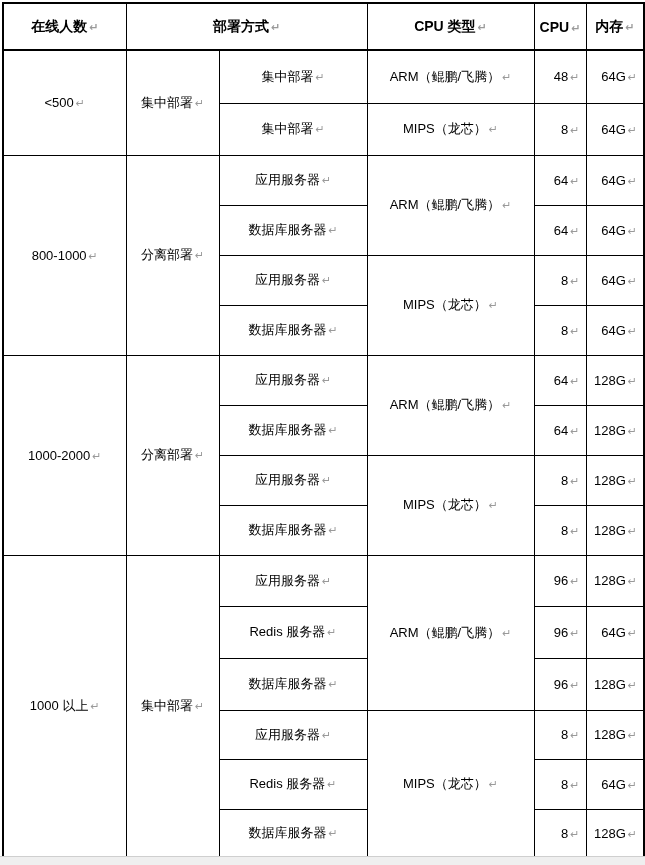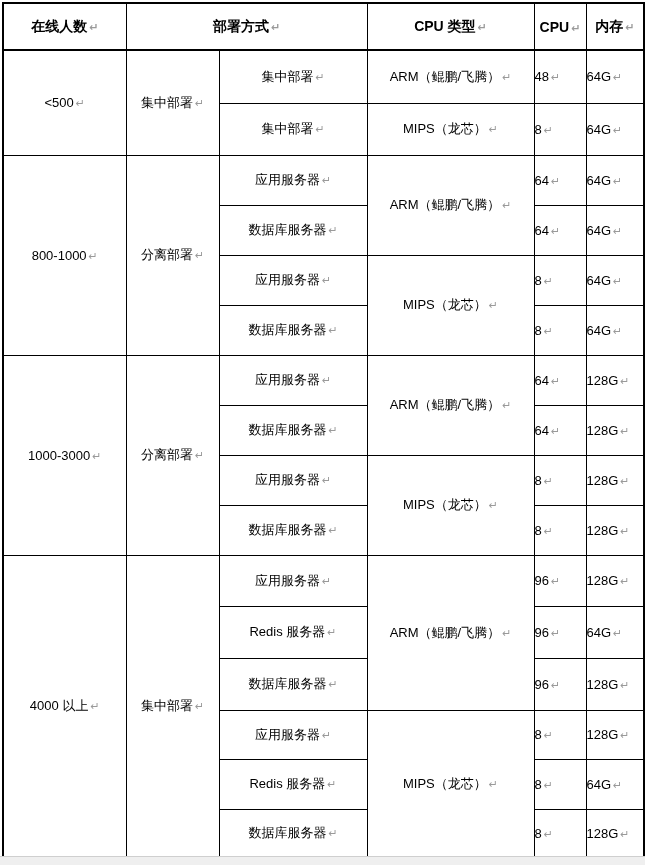--- a/index.html
+++ b/index.html
@@ -27,21 +27,21 @@
     color: #000;
   }
   th {
     font-size: 14px;
     font-weight: bold;
     text-align: center;
     height: 45px;
     border-bottom: 2px solid #000;
   }
   td { font-size: 13px; text-align: center; }
-  td.num { text-align: left; padding-right: 6px; }
+  td.num { text-align: right; padding-right: 6px; }
   .mark {
     color: #9a9a9a;
     font-size: 11px;
     margin-left: 2px;
     font-family: "DejaVu Sans", sans-serif;
   }
   tr.h53 { height: 53px; } tr.h52 { height: 52px; }
   tr.h51 { height: 51px; } tr.h50 { height: 50px; }
   tr.h49 { height: 49px; }
   .page-edge {
@@ -106,21 +106,21 @@
         <td rowspan="2"><span>MIPS（龙芯）</span><span class="mark">↵</span></td>
         <td class="num"><span>8</span><span class="mark">↵</span></td>
         <td class="num"><span>64G</span><span class="mark">↵</span></td>
       </tr>
       <tr class="h50">
         <td><span>数据库服务器</span><span class="mark">↵</span></td>
         <td class="num"><span>8</span><span class="mark">↵</span></td>
         <td class="num"><span>64G</span><span class="mark">↵</span></td>
       </tr>
       <tr class="h50">
-        <td rowspan="4"><span>1000-3000</span><span class="mark">↵</span></td>
+        <td rowspan="4"><span>1000-2000</span><span class="mark">↵</span></td>
         <td rowspan="4"><span>分离部署</span><span class="mark">↵</span></td>
         <td><span>应用服务器</span><span class="mark">↵</span></td>
         <td rowspan="2"><span>ARM（鲲鹏/飞腾）</span><span class="mark">↵</span></td>
         <td class="num"><span>64</span><span class="mark">↵</span></td>
         <td class="num"><span>128G</span><span class="mark">↵</span></td>
       </tr>
       <tr class="h50">
         <td><span>数据库服务器</span><span class="mark">↵</span></td>
         <td class="num"><span>64</span><span class="mark">↵</span></td>
         <td class="num"><span>128G</span><span class="mark">↵</span></td>
@@ -130,21 +130,21 @@
         <td rowspan="2"><span>MIPS（龙芯）</span><span class="mark">↵</span></td>
         <td class="num"><span>8</span><span class="mark">↵</span></td>
         <td class="num"><span>128G</span><span class="mark">↵</span></td>
       </tr>
       <tr class="h50">
         <td><span>数据库服务器</span><span class="mark">↵</span></td>
         <td class="num"><span>8</span><span class="mark">↵</span></td>
         <td class="num"><span>128G</span><span class="mark">↵</span></td>
       </tr>
       <tr class="h51">
-        <td rowspan="6"><span>4000 以上</span><span class="mark">↵</span></td>
+        <td rowspan="6"><span>1000 以上</span><span class="mark">↵</span></td>
         <td rowspan="6"><span>集中部署</span><span class="mark">↵</span></td>
         <td><span>应用服务器</span><span class="mark">↵</span></td>
         <td rowspan="3"><span>ARM（鲲鹏/飞腾）</span><span class="mark">↵</span></td>
         <td class="num"><span>96</span><span class="mark">↵</span></td>
         <td class="num"><span>128G</span><span class="mark">↵</span></td>
       </tr>
       <tr class="h52">
         <td><span>Redis 服务器</span><span class="mark">↵</span></td>
         <td class="num"><span>96</span><span class="mark">↵</span></td>
         <td class="num"><span>64G</span><span class="mark">↵</span></td>

